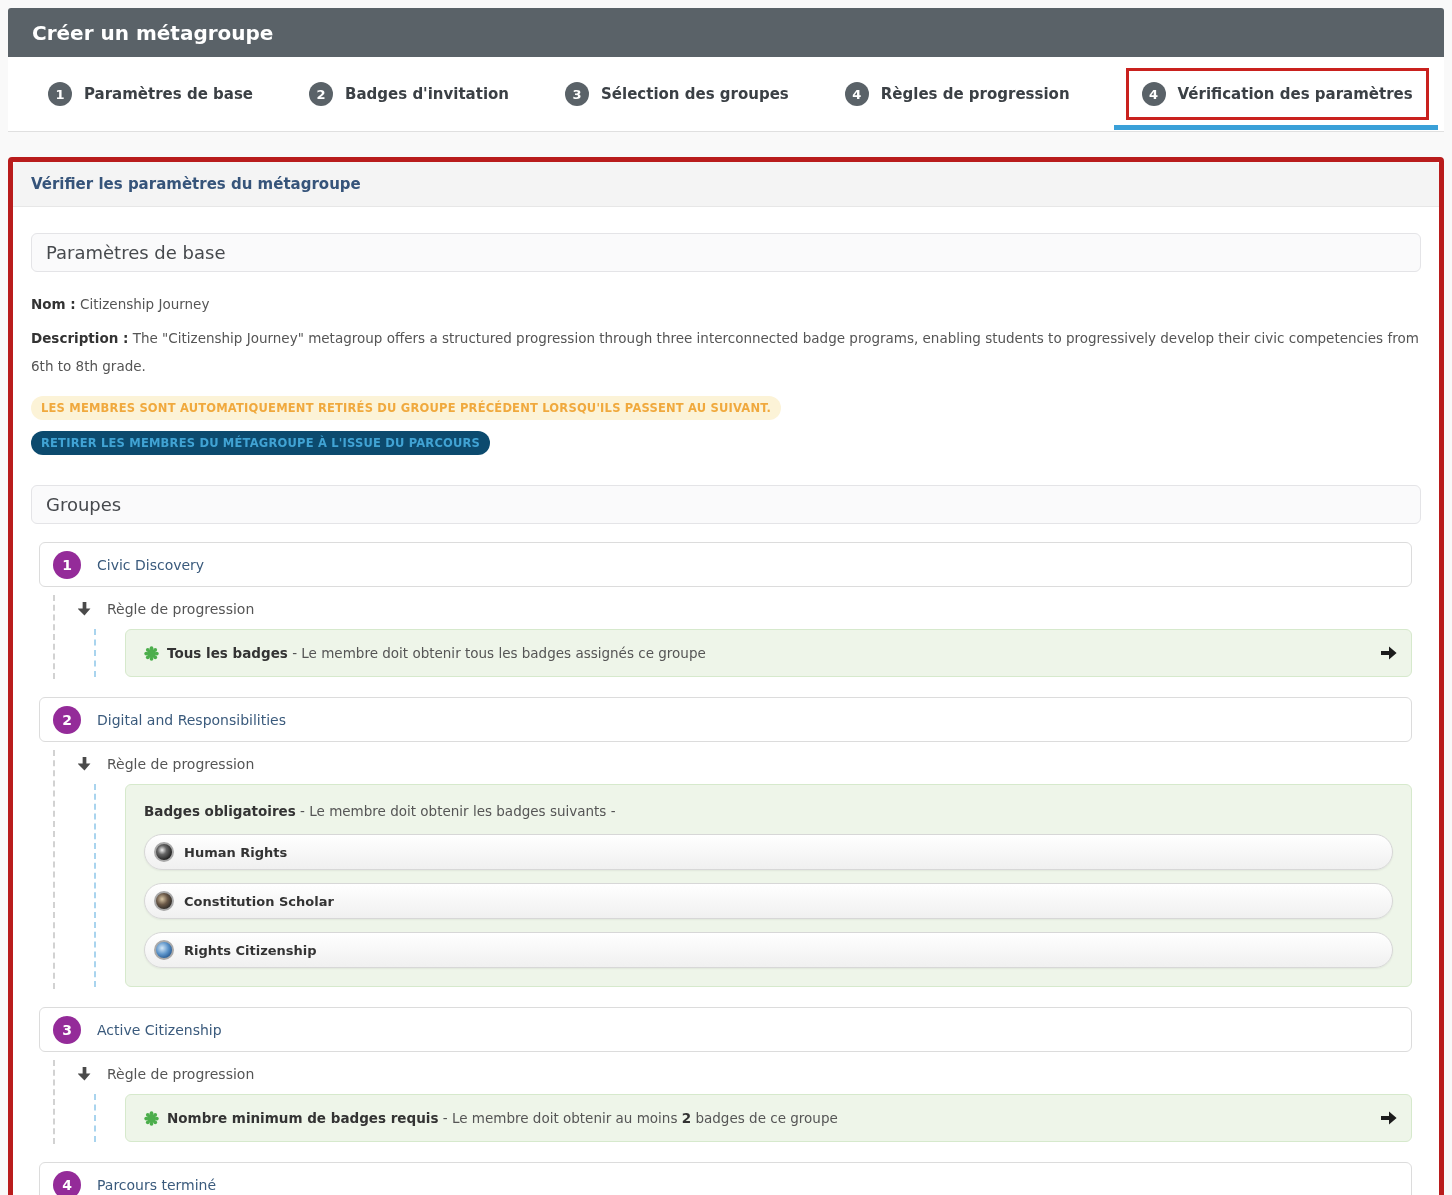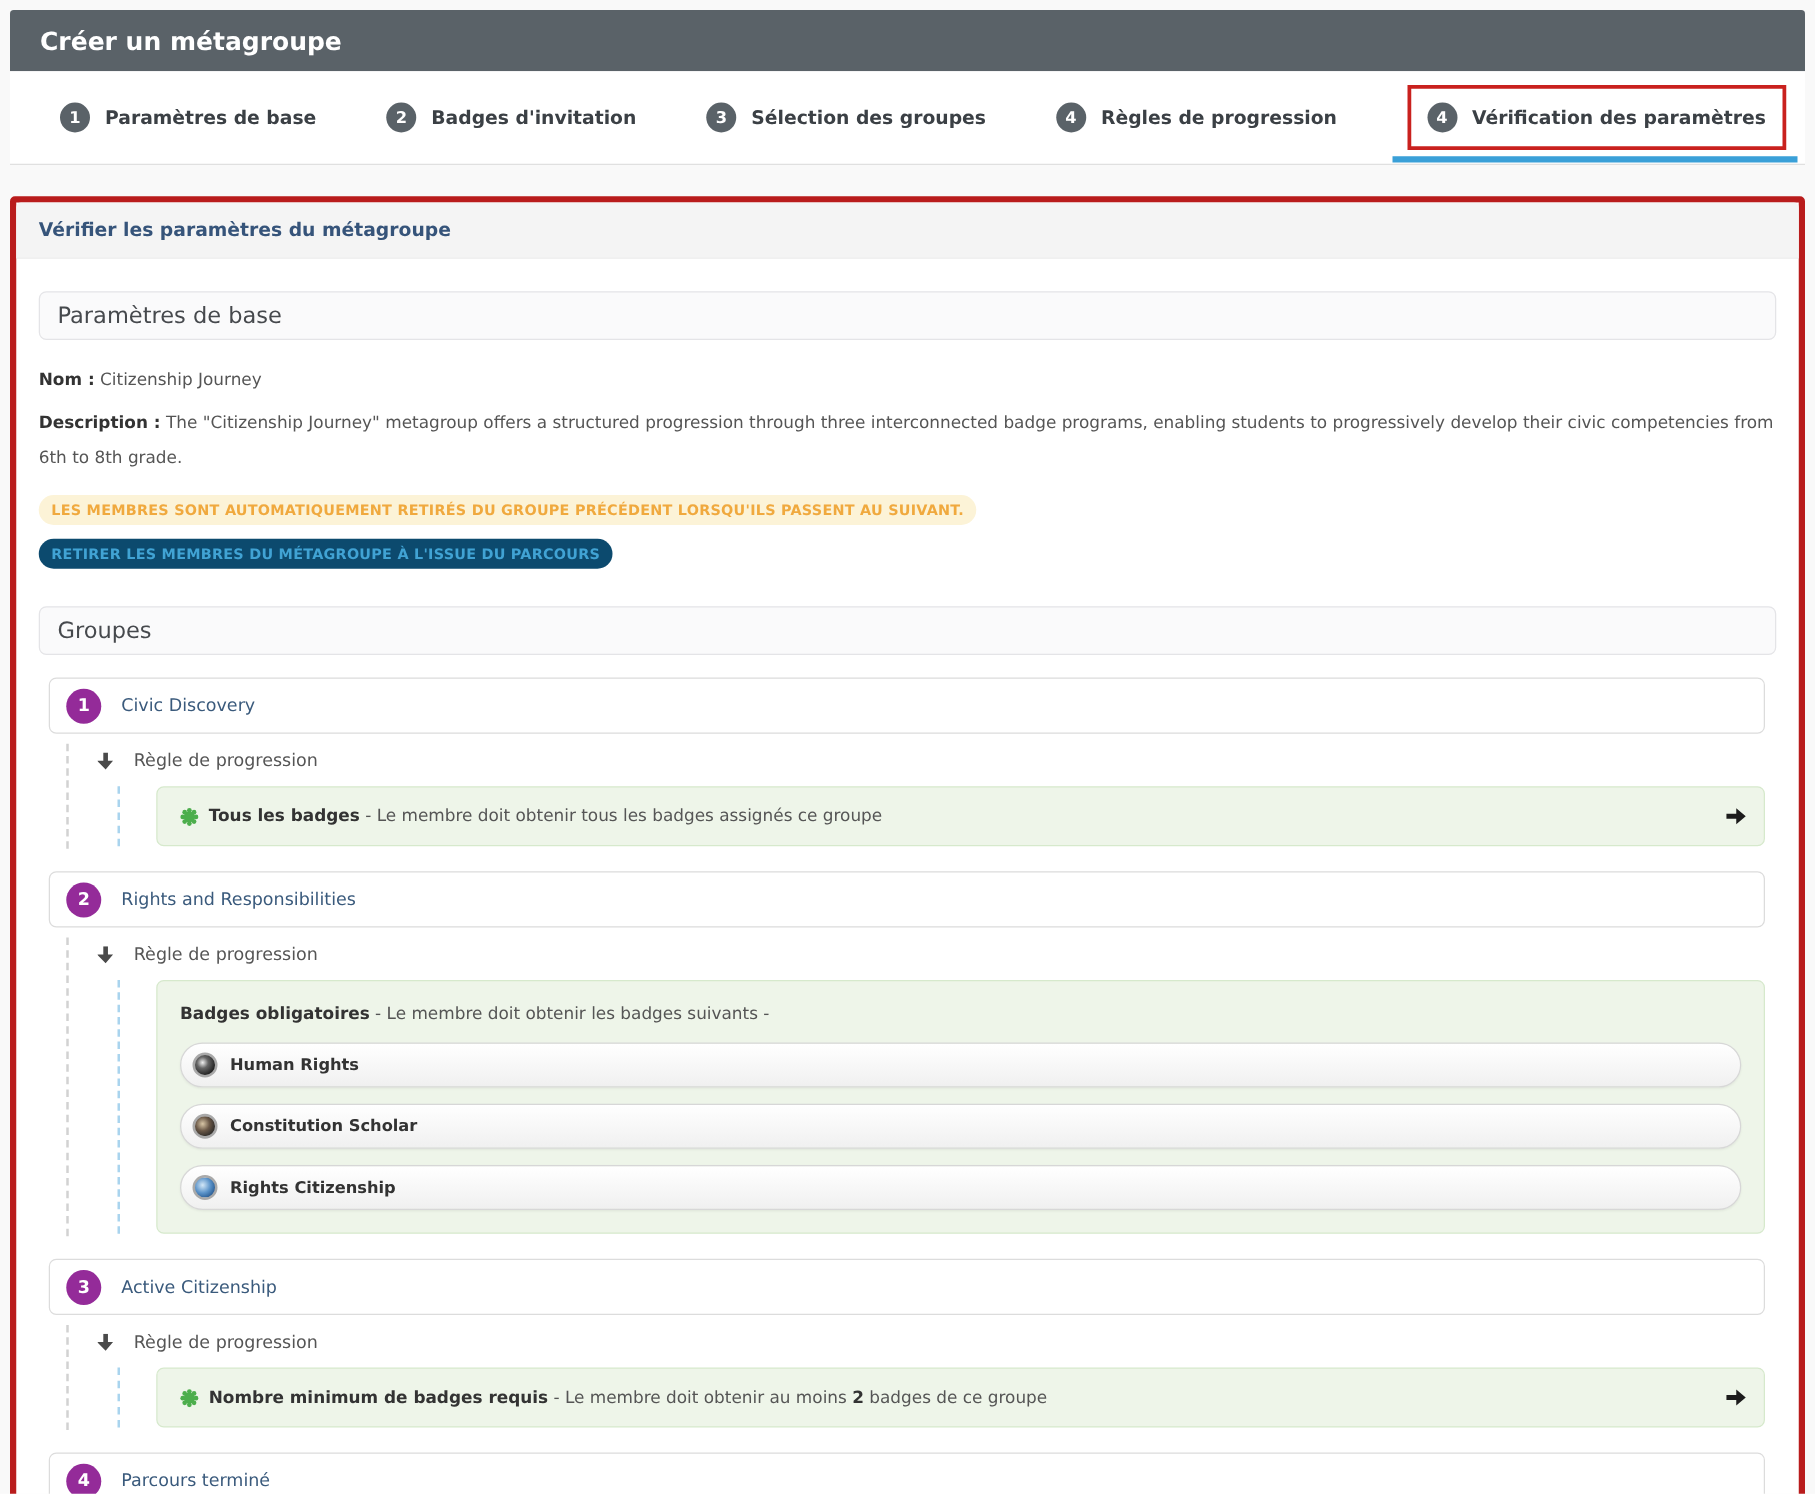--- a/index.html
+++ b/index.html
@@ -341,21 +341,21 @@
             <svg width="16" height="14" viewBox="0 0 16 14">
                 <path d="M0 5h8V.6L15.6 7 8 13.4V9H0z" fill="#1c1c1c"></path>
               </svg>
           </span>
         </div>
       </div>
     </div>
 
     <div class="group-row">
       <span class="group-num">2</span>
-      <span class="group-name">Rights and Responsibilities</span>
+      <span class="group-name">Digital and Responsibilities</span>
     </div>
     <div class="rule">
       <div class="rule-header">
         <span class="icon">
           <svg width="13" height="14" viewBox="0 0 14 15">
               <path d="M5 0h4v7h4.4L7 14.6-.4 7H5z" fill="#4a4a4a"></path>
             </svg>
         </span>
         <span>Règle de progression</span>
       </div>

